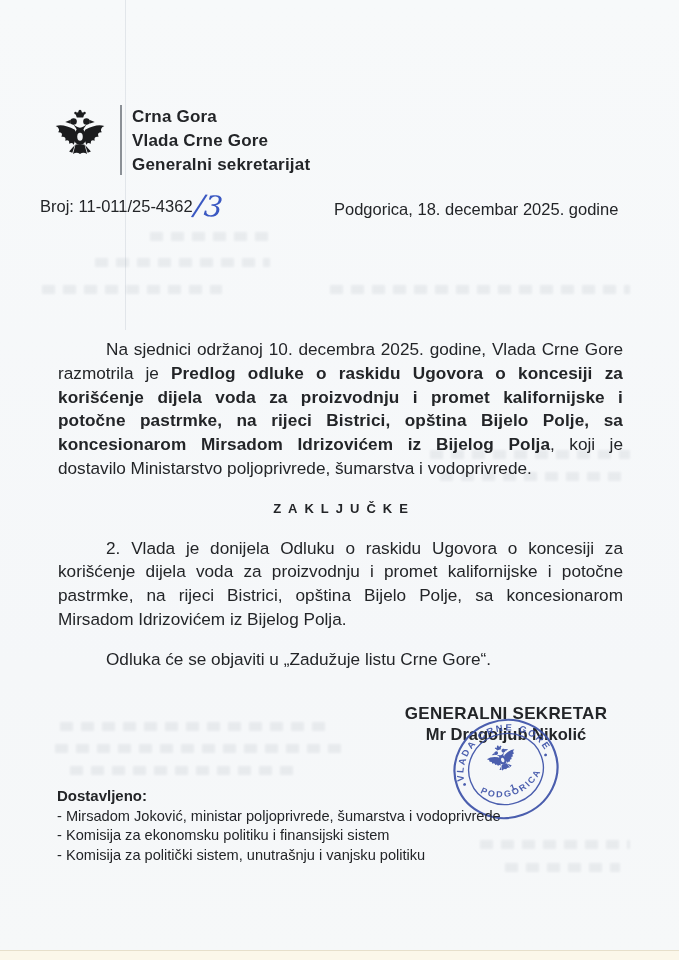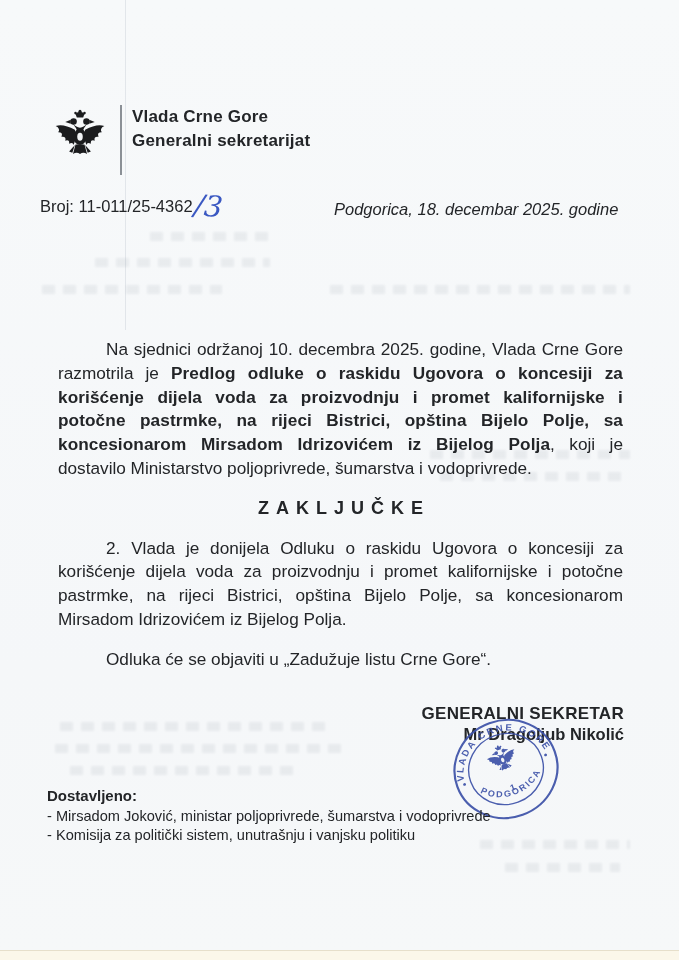--- a/index.html
+++ b/index.html
@@ -23,42 +23,42 @@
   .coa{width:64px;height:72px;}
   .lh-divider{width:2px;height:70px;background:#8b9096;margin:1px 10px 0 8px;}
   .org-lines{font-weight:bold;font-size:17px;line-height:24px;letter-spacing:.2px;padding-top:1px;}
   
   .ref-number{position:absolute;left:40px;top:197px;font-size:16.5px;}
   .handwritten{
     font-family:"DejaVu Serif",serif;font-style:italic;
     color:#3a58c2;font-size:29px;line-height:10px;
     display:inline-block;transform:rotate(6deg) translateY(4px);margin-left:2px;
   }
-  .place-date{position:absolute;left:334px;top:200px;font-size:16.5px;font-style:italic;}
+  .place-date{position:absolute;left:334px;top:200px;font-size:16.5px;}
   
   .body-text{
     position:absolute;left:42px;top:322px;width:597px;
     font-size:17.2px;line-height:23.8px;text-align:justify;
   }
   .body-text p{margin:16px;text-indent:48px;}
   .body-text p b{letter-spacing:.1px;}
   .doc-heading{
-    margin:11px 0 13px 0;text-align:center;font-size:18px;font-weight:bold;
+    margin:11px 0 13px 0;text-align:center;font-size:13px;font-weight:bold;
     letter-spacing:7px;text-indent:7px;
   }
   
-  .signature{position:absolute;left:388px;top:704px;width:236px;text-align:right;font-weight:bold;}
+  .signature{position:absolute;left:388px;top:704px;width:236px;text-align:center;font-weight:bold;}
   .sig-title{font-size:17px;letter-spacing:.3px;}
   .sig-name{font-size:16.5px;margin-top:1px;}
   
   .seal{position:absolute;left:444px;top:714px;width:124px;height:110px;
     transform:rotate(-20deg) scaleY(.94);opacity:.92;}
   .seal text{font-family:"Liberation Sans",sans-serif;font-weight:bold;}
   
-  .distribution{position:absolute;left:47px;top:786px;font-size:14.6px;line-height:19.6px;}
+  .distribution{position:absolute;left:57px;top:786px;font-size:14.6px;line-height:19.6px;}
   .dist-label{font-weight:bold;font-size:15px;margin-bottom:1px;}
 </style>
 </head>
 <body>
 
 <div class="page">
 
   <svg width="0" height="0" style="position:absolute" aria-hidden="true">
     <defs>
       <g id="eagle-shape">
@@ -95,20 +95,21 @@
   <div class="ghost" style="left:480px;top:840px;width:150px"></div>
   <div class="ghost" style="left:505px;top:863px;width:115px"></div>
   <div class="bottom-edge"></div>
 
   <div class="letterhead">
     <svg class="coa" viewBox="0 0 100 100">
       <use href="#eagle-shape" fill="#1b1c1e"></use>
     </svg>
     <div class="lh-divider"></div>
     <div class="org-lines">
+      <div>Crna Gora</div>
       <div>Vlada Crne Gore</div>
       <div>Generalni sekretarijat</div>
     </div>
   </div>
 
   <div class="ref-number"><span>Broj: 11-011/25-4362</span><span class="handwritten">/3</span>
   </div>
   <div class="place-date">Podgorica, 18. decembar 2025. godine</div>
 
   <div class="body-text">
@@ -138,16 +139,17 @@
     </text>
     <text x="10" y="64" font-size="11" fill="#3d52a8">•</text>
     <text x="104" y="64" font-size="11" fill="#3d52a8">•</text>
     <use href="#eagle-shape" fill="#3d52a8" transform="translate(39,30) scale(0.42)"></use>
     <text x="60" y="86" font-size="10" text-anchor="middle" fill="#3d52a8">1</text>
   </svg>
 
   <div class="distribution">
     <div class="dist-label">Dostavljeno:</div>
     <div>- Mirsadom Joković, ministar poljoprivrede, šumarstva i vodoprivrede</div>
+    <div>- Komisija za ekonomsku politiku i finansijski sistem</div>
     <div>- Komisija za politički sistem, unutrašnju i vanjsku politiku</div>
   </div>
 
 </div>
 
 </body></html>

